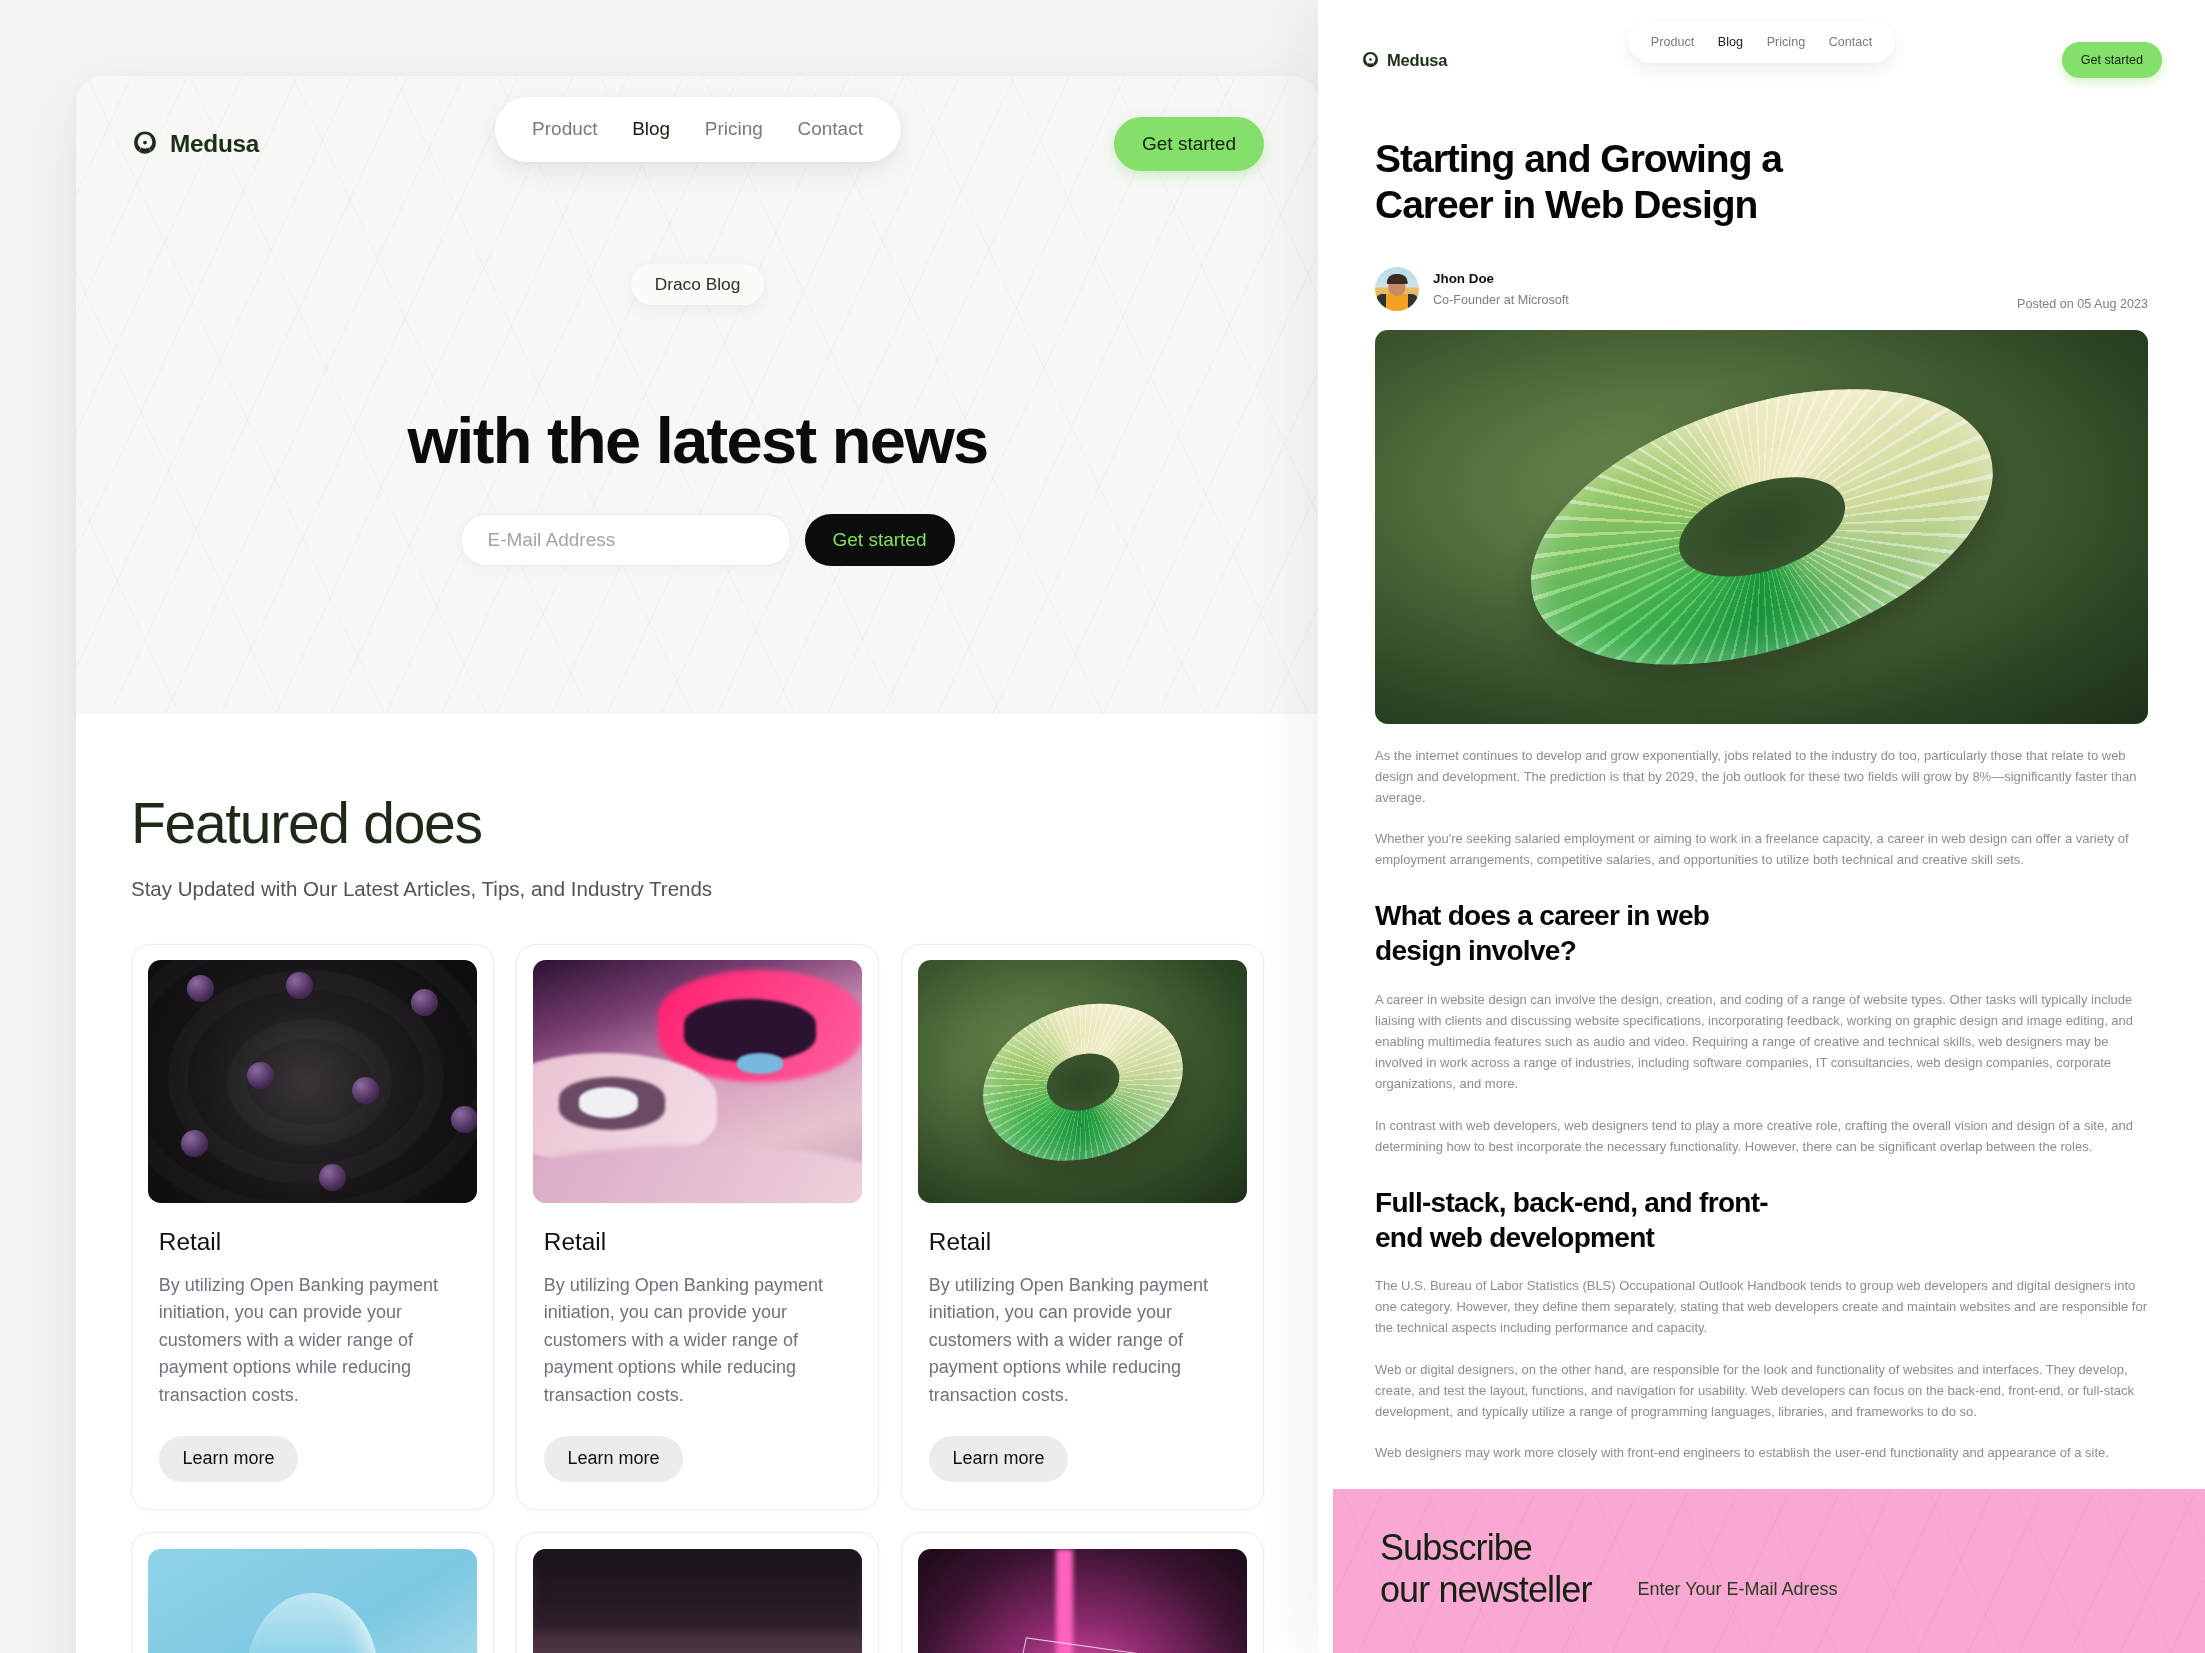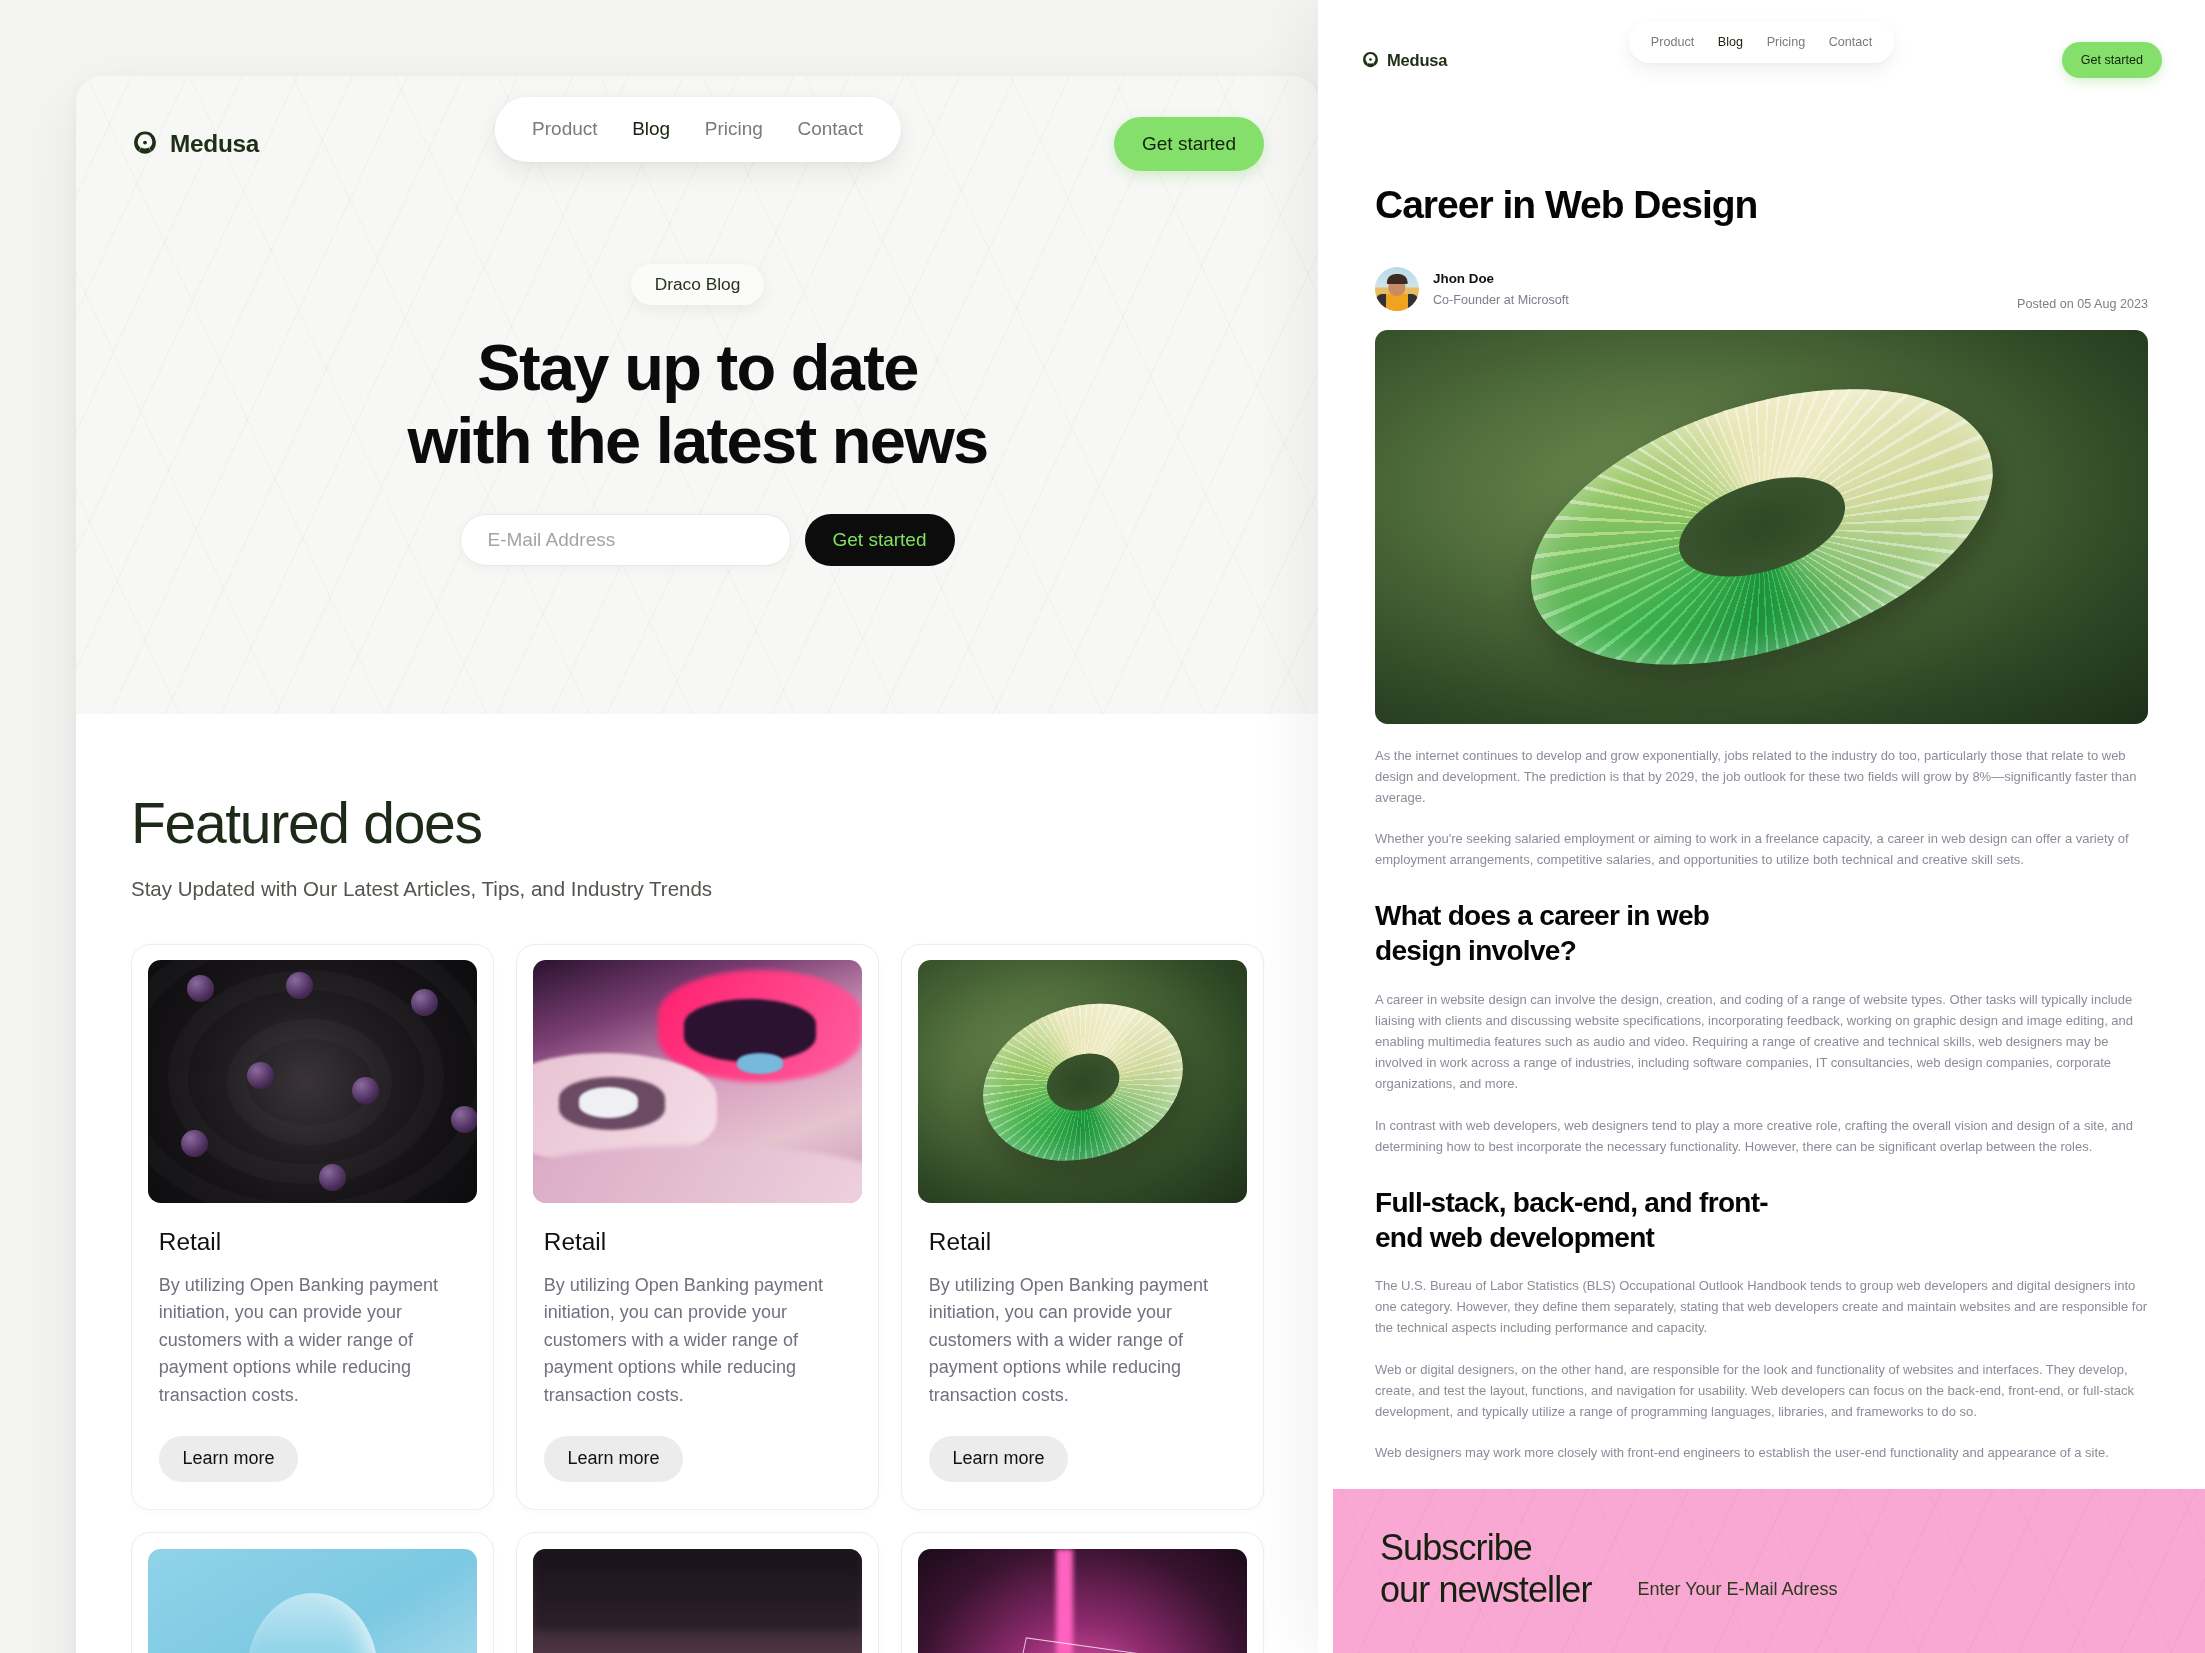--- a/index.html
+++ b/index.html
@@ -251,21 +251,21 @@
           <a href="#">Pricing</a>
           <a href="#">Contact</a>
         </nav>
 
         <button class="cta-green">Get started</button>
       </div>
 
       <div class="hero-body">
         <div class="badge">Draco Blog</div>
         <h1 class="hero-h1">
-          <span>Stay up to date</span><br>
+          <br>
           <span>with the latest news</span>
         </h1>
         <div class="hero-form">
           <input class="email-input" type="text" placeholder="E-Mail Address" style="">
           <button class="cta-dark">Get started</button>
         </div>
       </div>
     </div>
 
     <div class="featured">
@@ -381,21 +381,21 @@
         <a href="#">Product</a>
         <a href="#" class="active">Blog</a>
         <a href="#">Pricing</a>
         <a href="#">Contact</a>
       </nav>
       <button class="r-cta">Get started</button>
     </div>
 
     <div class="article">
       <h1 class="a-title">
-        <br>
+        <span>Starting and Growing a</span><br>
         <span>Career in Web Design</span>
       </h1>
 
       <div class="a-meta">
         <div class="avatar">
           <div class="body"></div>
             <div class="jacket-l"></div>
             <div class="jacket-r"></div>
           <div class="head"></div>
             <div class="hair"></div>

